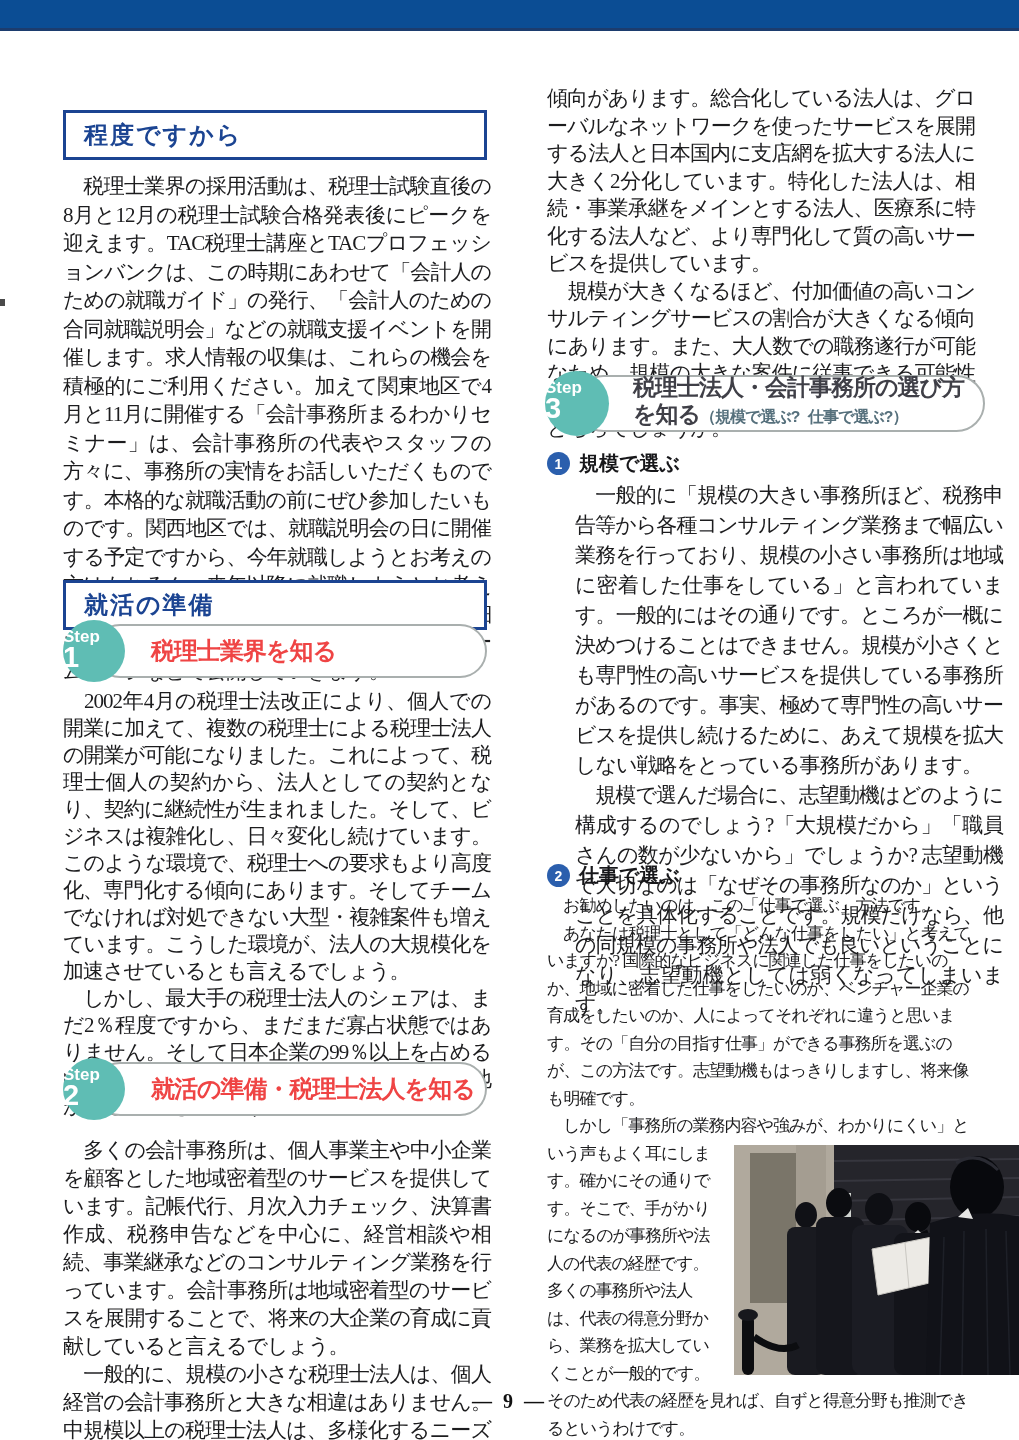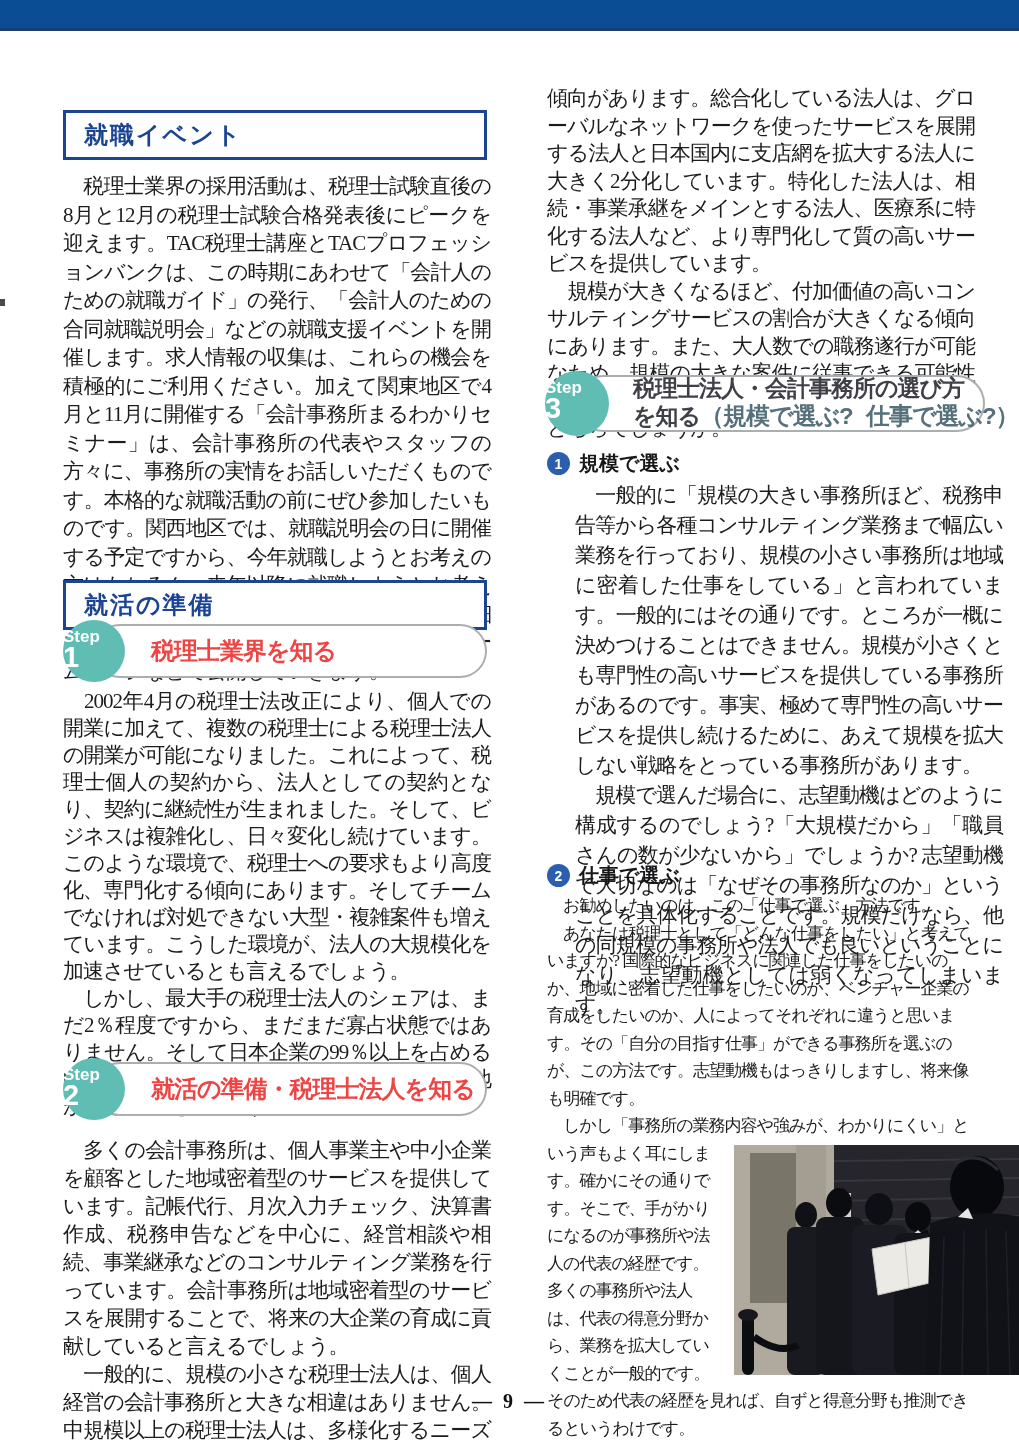--- a/index.html
+++ b/index.html
@@ -43,21 +43,21 @@
   .step-title {
     position:absolute; left:88px; top:50%; transform:translateY(-50%);
     font-family:"Liberation Sans","DejaVu Sans",sans-serif; font-weight:bold;
     font-size:24px; letter-spacing:-1px; color:#ef4444; white-space:nowrap; z-index:2;
   }
   .step-title3 {
     position:absolute; left:88px; top:50%; transform:translateY(-50%);
     font-family:Liberation Mono, monospace; font-weight:bold;
     font-size:23px; line-height:27px; letter-spacing:-1px; color:#3F3F47; white-space:nowrap; z-index:2;
   }
-  .step-title3 .sub { font-size:24px; color:#56707C; }
+  .step-title3 .sub { font-size:16px; color:#56707C; }
 
   .num-heading {
     position:absolute; display:flex; align-items:center; gap:9px;
     font-family:"Liberation Sans","DejaVu Sans",sans-serif;
     font-weight:bold; font-size:20px; color:#17171a; letter-spacing:0;
   }
   .num-circle {
     width:23px; height:23px; border-radius:50%; background:#2B5FAD; color:#fff;
     font-size:14px; display:flex; align-items:center; justify-content:center; flex:0 0 23px;
   }
@@ -79,21 +79,21 @@
 </style>
 </head>
 <body>
 
 <div class="page">
 
   <div class="topbar"></div>
   <div class="print-mark"></div>
 
   <div class="box-header" style="top:110px;">
-    <span>就職イベント</span>
+    <span>程度ですから</span>
   </div>
 
   <div class="body" style="left:63px; top:172px; line-height:28.5px;">　税理士業界の採用活動は、税理士試験直後の8月と12月の税理士試験合格発表後にピークを迎えます。TAC税理士講座とTACプロフェッションバンクは、この時期にあわせて「会計人のための就職ガイド」の発行、「会計人のための合同就職説明会」などの就職支援イベントを開催します。求人情報の収集は、これらの機会を積極的にご利用ください。加えて関東地区で4月と11月に開催する「会計事務所まるわかりセミナー」は、会計事務所の代表やスタッフの方々に、事務所の実情をお話しいただくものです。本格的な就職活動の前にぜひ参加したいものです。関西地区では、就職説明会の日に開催する予定ですから、今年就職しようとお考えの方はもちろん、来年以降に就職しようとお考えの方もぜひご参加ください。イベントの詳細は、都度、TACプロフェッションバンクのホームページなどで公開していきます。</div>
 
   <div class="box-header" style="top:548px;margin-top:32px;">
     <span>就活の準備</span>
   </div>
 
   <div class="step-row" style="left:63px; top:620px; width:424px; height:62px;">
     <div class="step-pill"></div>

